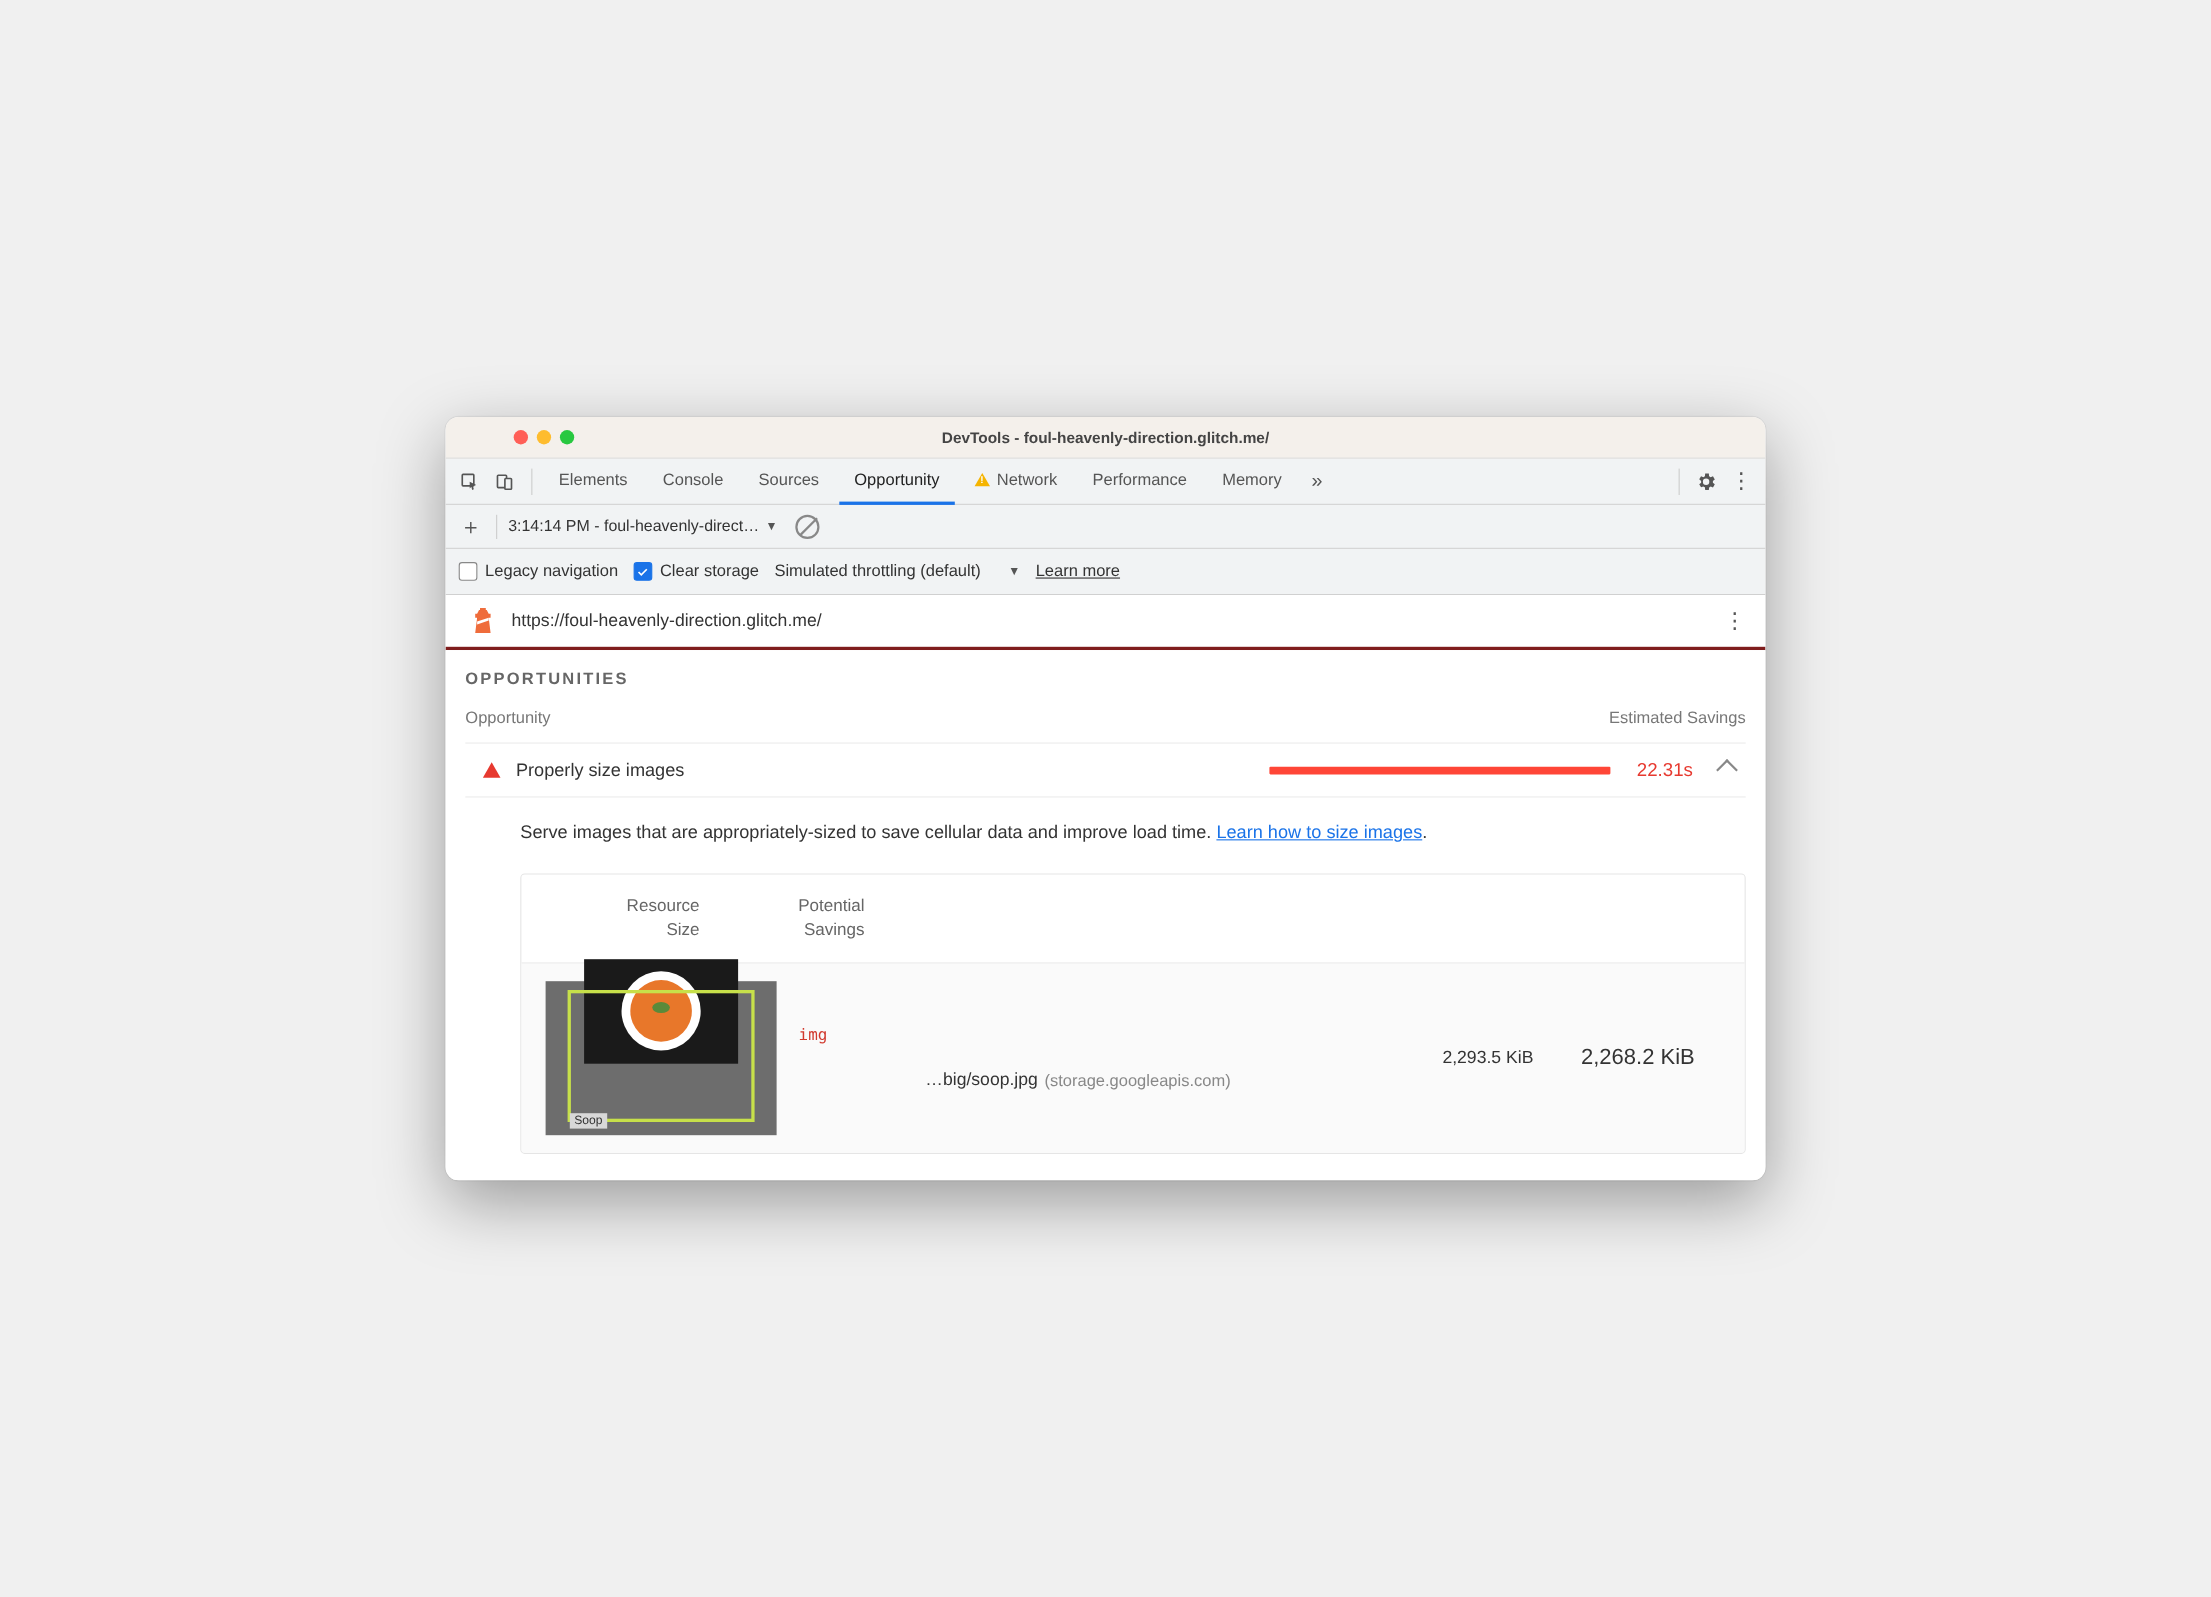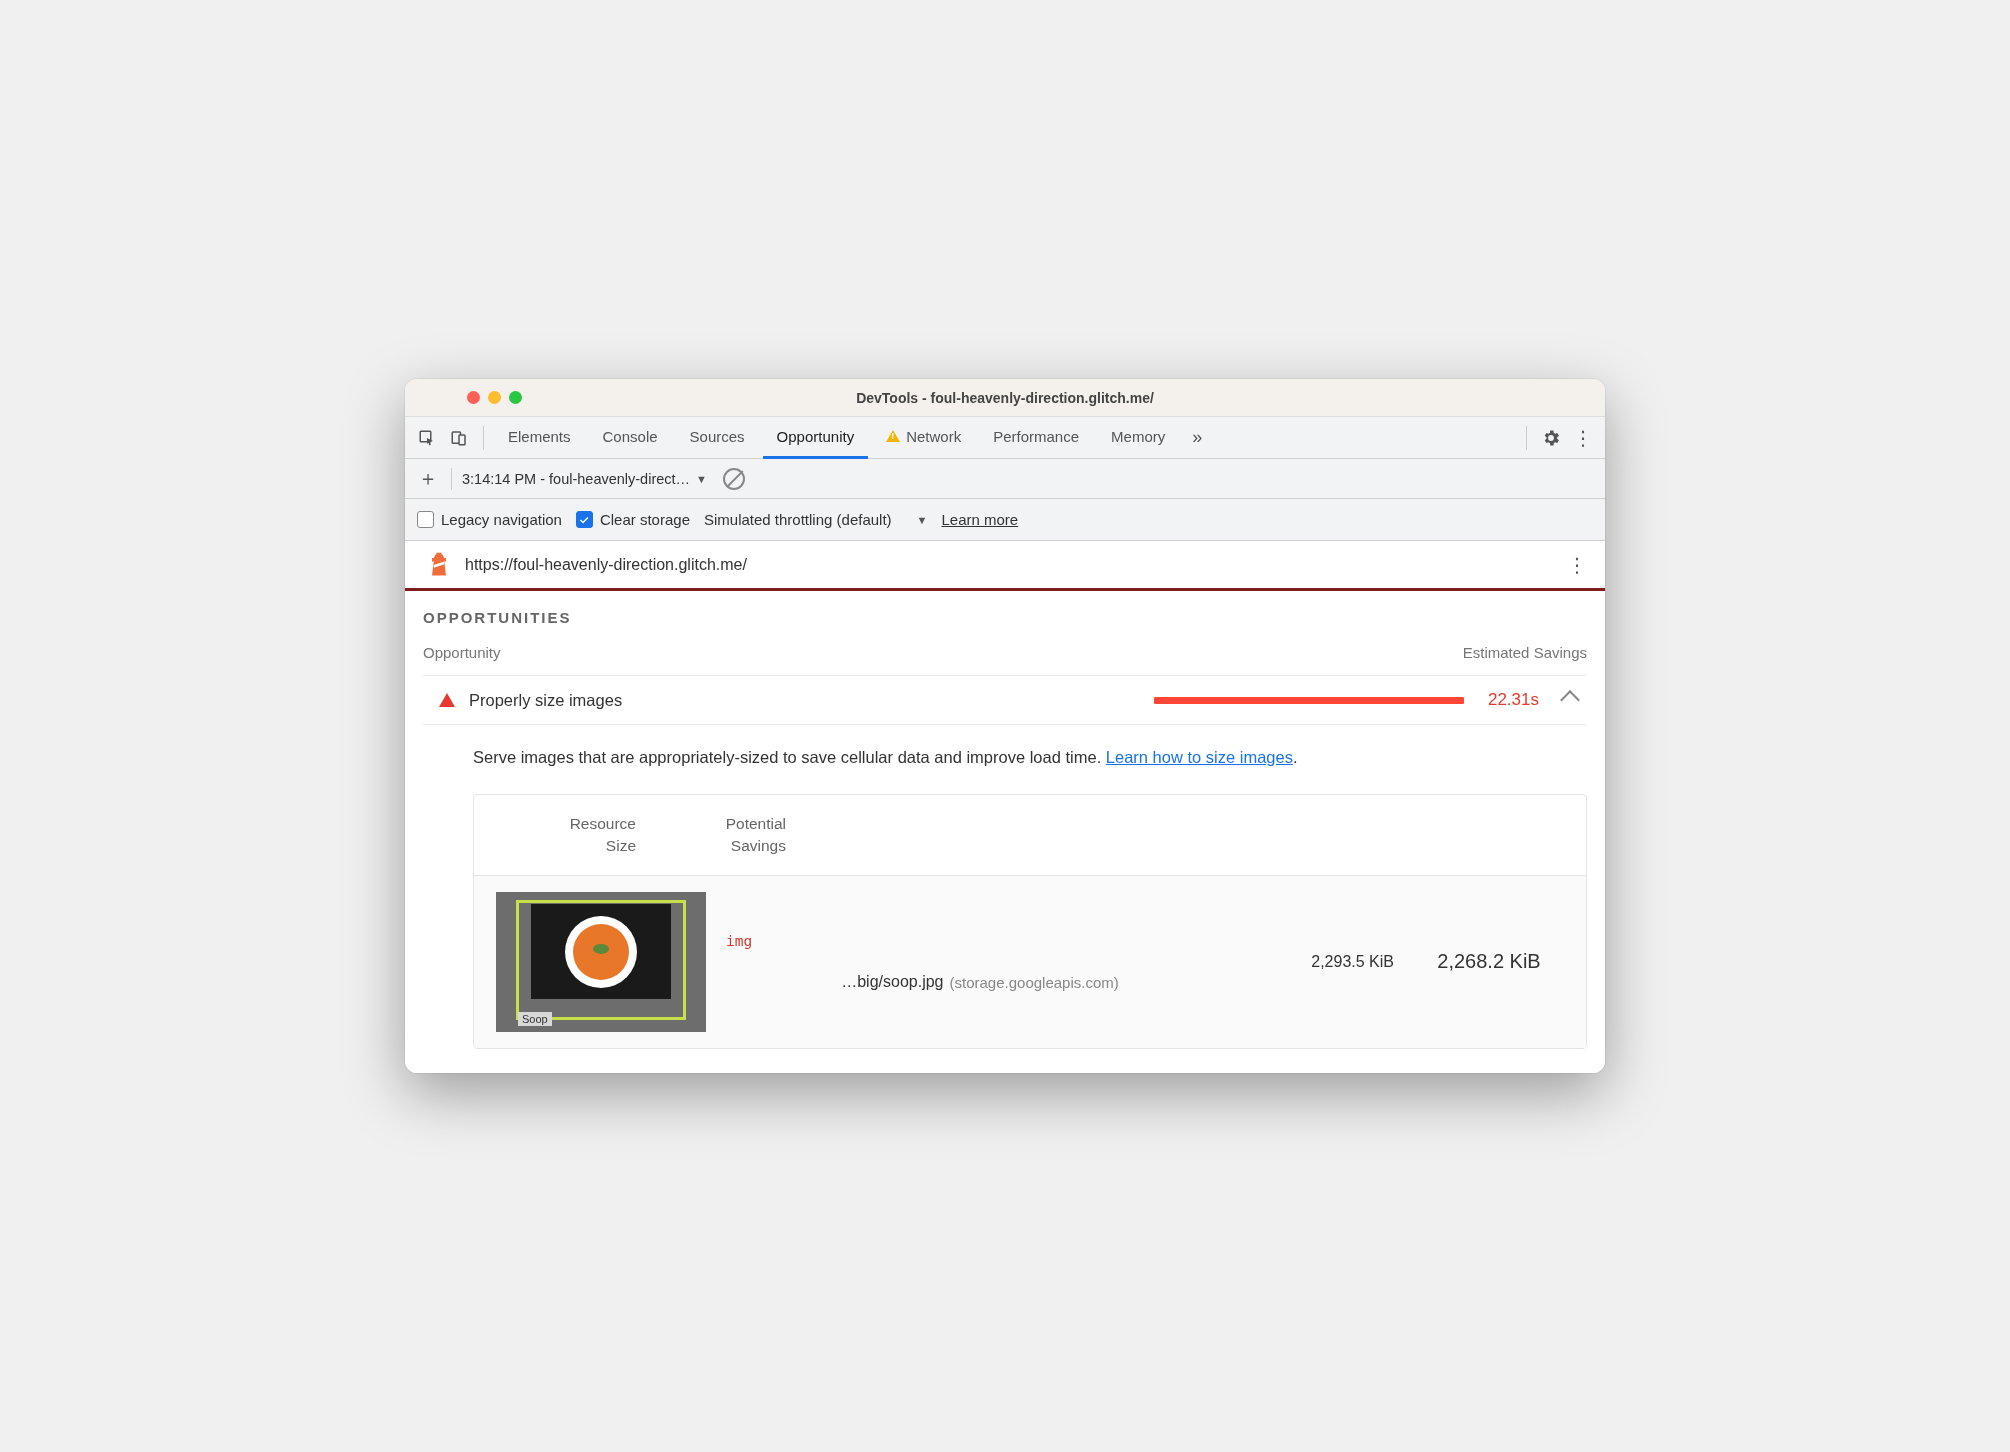--- a/index.html
+++ b/index.html
@@ -82,21 +82,21 @@
   .chev{width:14px;height:14px;border-right:2.5px solid #888;border-bottom:2.5px solid #888;transform:rotate(-135deg);margin-right:10px;cursor:pointer;}
   .desc{font-size:16.5px;color:#333;padding:20px 0 24px 50px;line-height:1.5;}
   .desc a{color:#1a73e8;text-decoration:underline;cursor:pointer;}
   
   .tbl{margin-left:50px;border:1px solid #e5e5e5;border-radius:4px;overflow:hidden;}
   .tblhead{display:flex;padding:18px 22px;font-size:15.5px;color:#666;border-bottom:1px solid #e5e5e5;}
   .tblhead .c-url{flex:1;text-align:center;}
   .tblhead .c-size{width:140px;text-align:right;line-height:1.4;}
   .tblhead .c-save{width:150px;text-align:right;line-height:1.4;}
   .tblrow{display:flex;align-items:center;padding:16px 22px;background:#fafafa;gap:20px;}
-  .thumb{width:210px;height:140px;background:#6d6d6d;position:relative;display:flex;align-items:center;justify-content:center;}
+  .thumb{width:210px;height:140px;background:#6d6d6d;position:relative;display:flex;justify-content:center;}
   .thumb .hl{position:absolute;border:3px solid #c7e04a;top:8px;left:20px;right:20px;bottom:12px;}
   .thumb .soup{width:140px;height:95px;background:#1a1a1a;margin-top:-20px;position:relative;display:flex;align-items:center;justify-content:center;}
   .thumb .bowl{width:72px;height:72px;border-radius:50%;background:#fff;display:flex;align-items:center;justify-content:center;}
   .thumb .inner{width:56px;height:56px;border-radius:50%;background:#e8772a;position:relative;}
   .thumb .inner::after{content:"";position:absolute;width:16px;height:10px;background:#5a8a3a;border-radius:50%;top:20px;left:20px;}
   .thumb .cap{position:absolute;bottom:6px;left:22px;font-size:11px;color:#333;background:#d8d8d8;padding:1px 4px;}
   .c-urlcell{flex:1;display:flex;flex-direction:column;gap:24px;}
   .img-lbl{font-family:"SF Mono",Menlo,Consolas,monospace;font-size:14.5px;color:#d13a2f;}
   .url-line{font-size:16px;color:#333;display:flex;align-items:flex-end;gap:6px;justify-content:center;}
   .url-line .host{color:#888;font-size:15px;}

